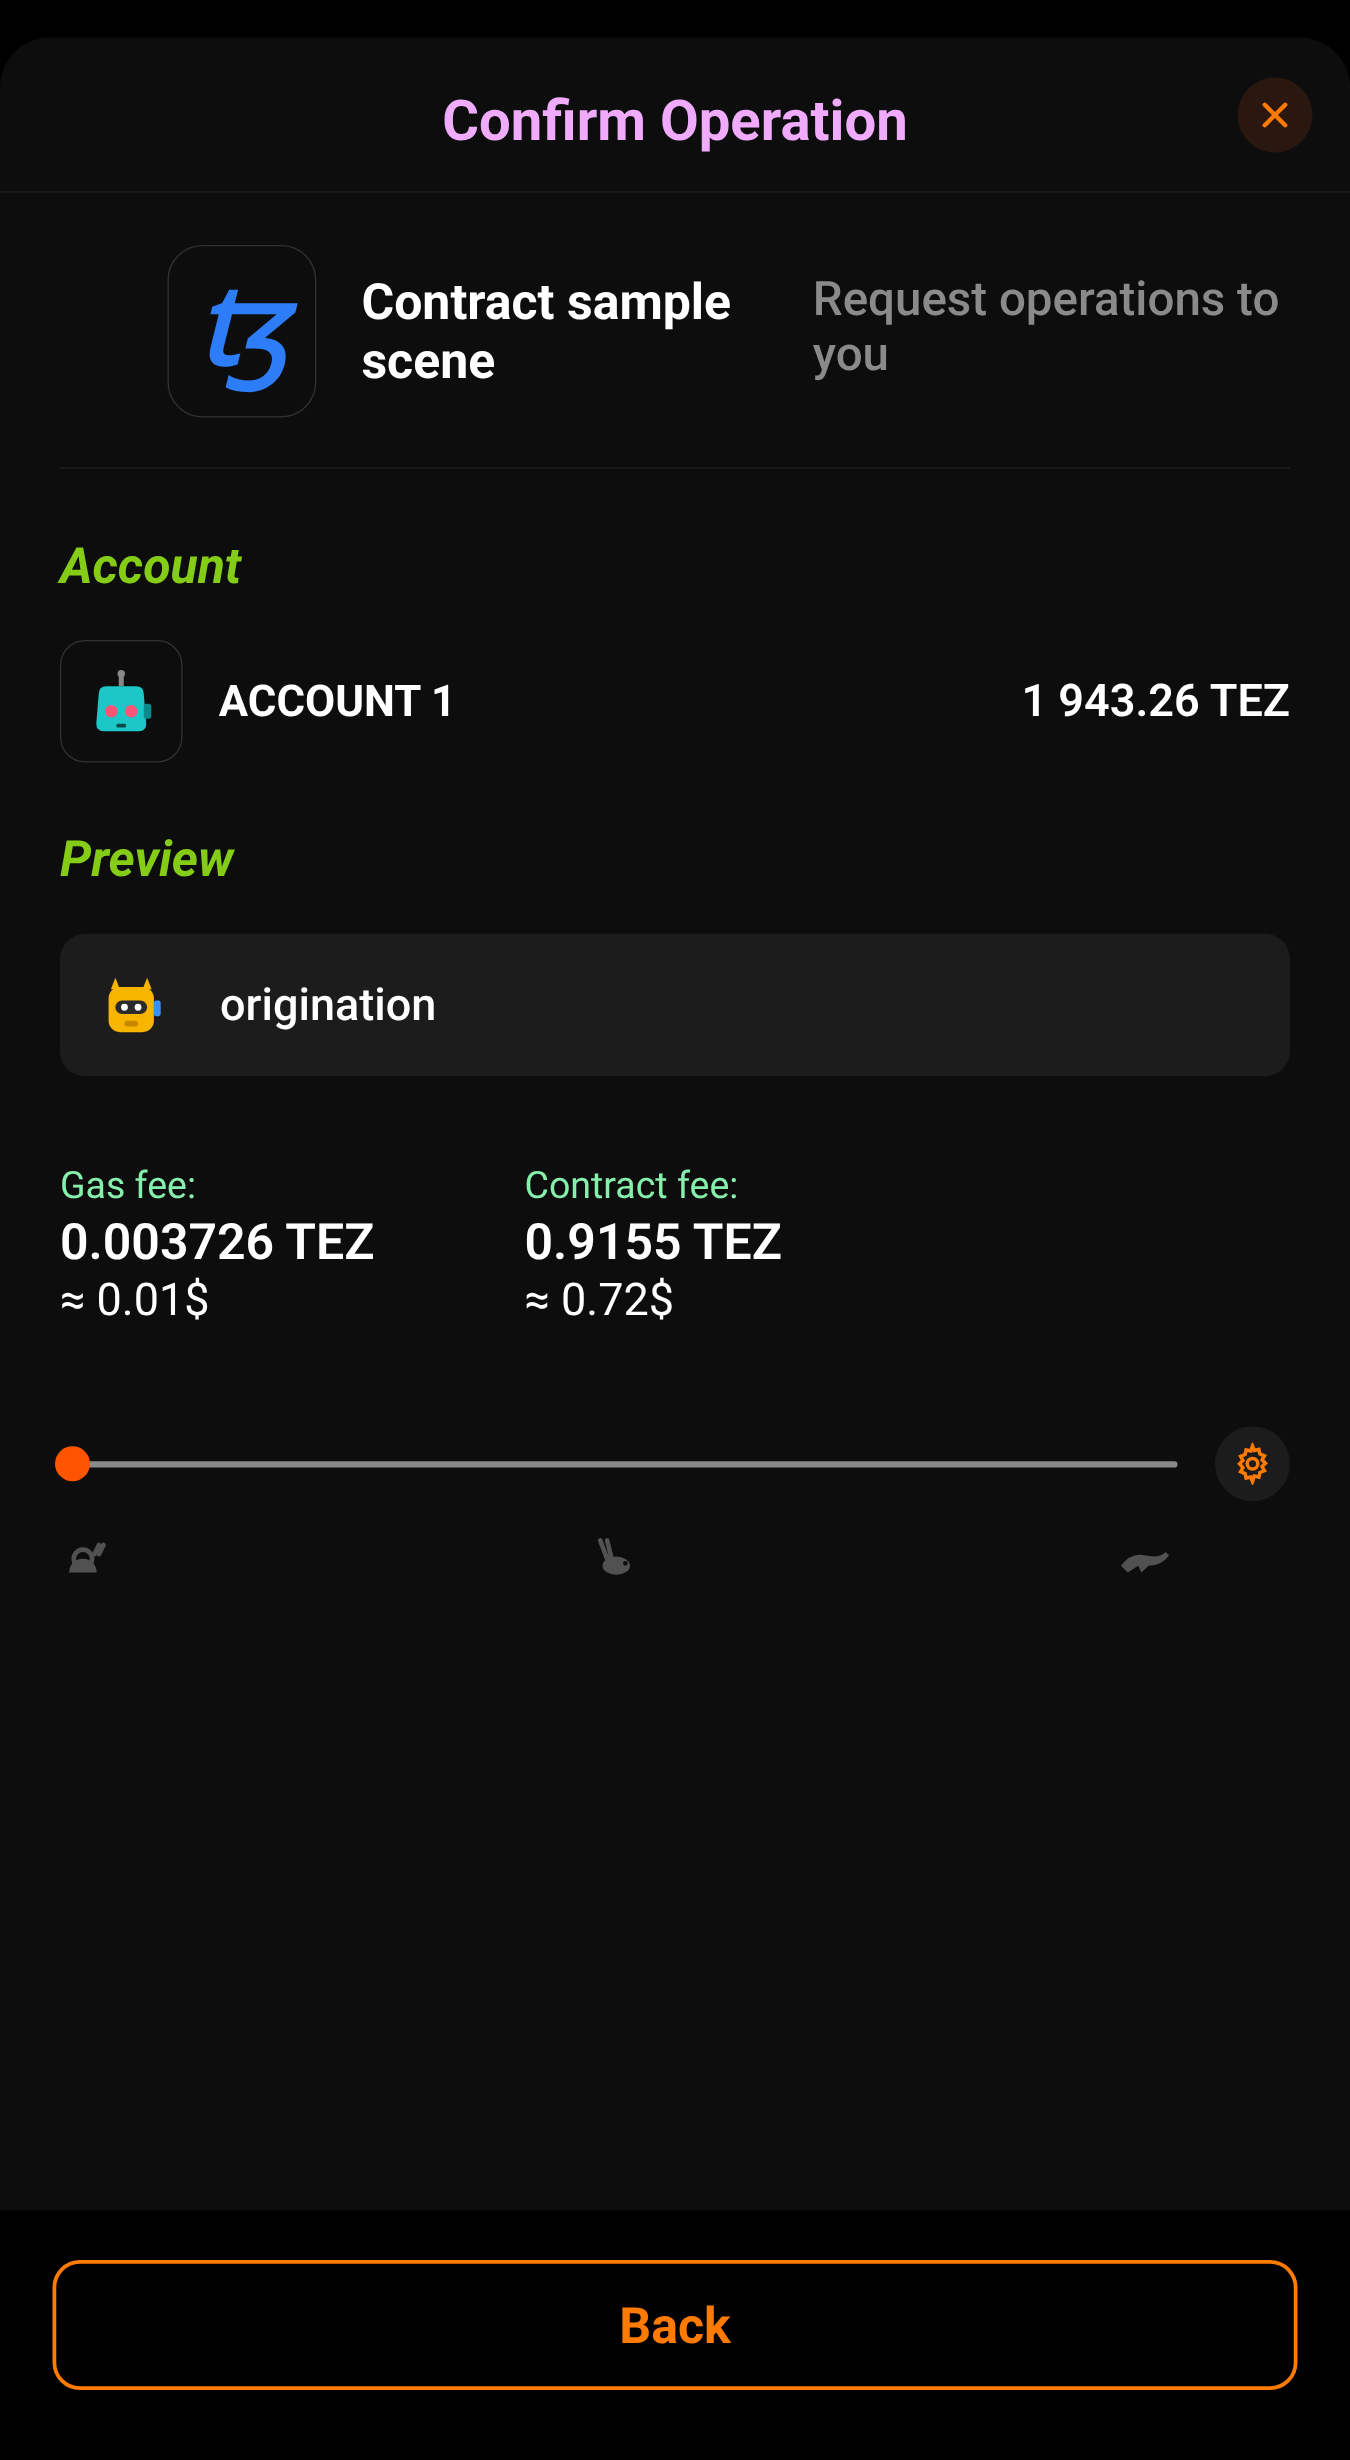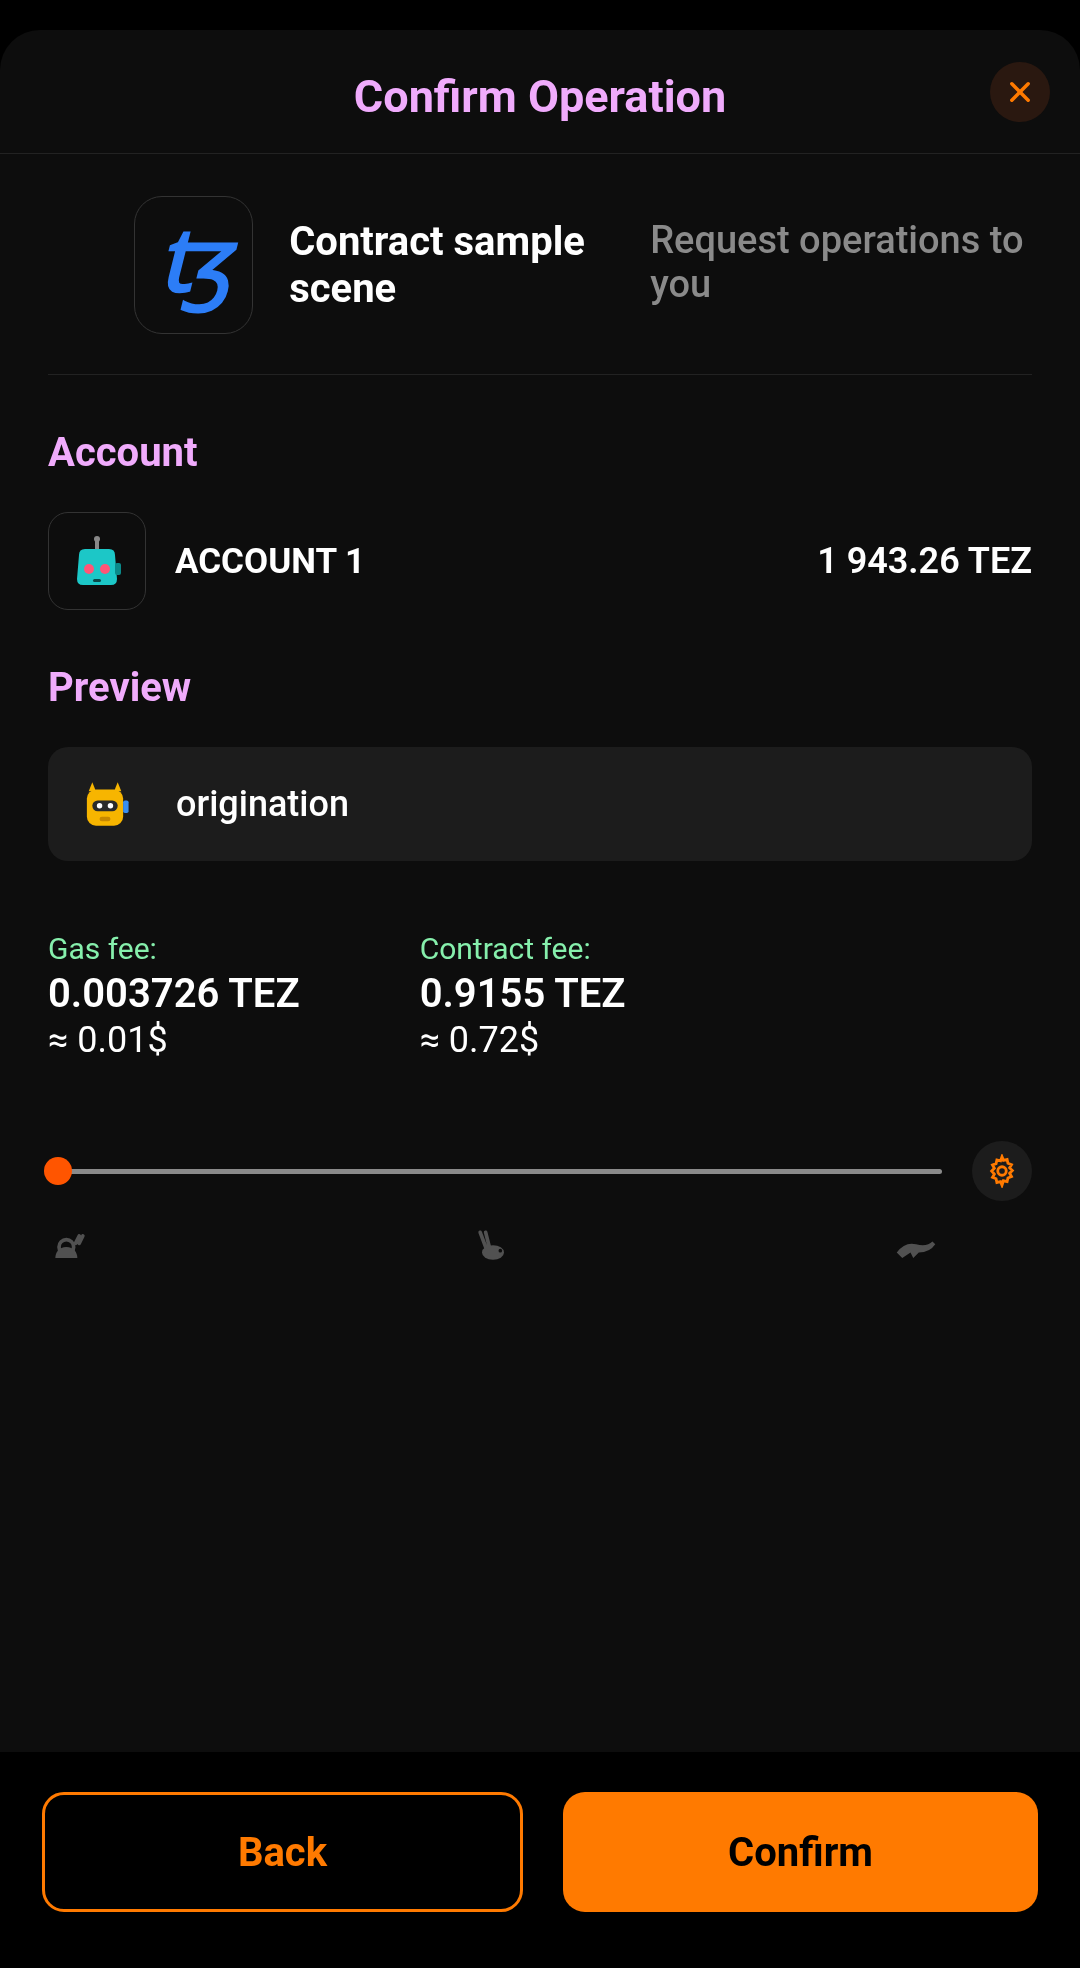--- a/index.html
+++ b/index.html
@@ -73,22 +73,23 @@
       justify-content: center;
       background: #0d0d0d;
     }
     .dapp-text { display: flex; flex-direction: row; gap: 6px; }
     .dapp-title { font-size: 40px; font-weight: 700; color: #fff; }
     .dapp-sub { font-size: 38px; font-weight: 500; color: #8a8a8a; }
 
     .section-title {
       font-size: 40px;
       font-weight: 700;
-      color: #f0abfc;
+      color: #84cc16;
       margin: 54px 0 36px 0;
+      font-style: italic;
     }
 
     .account-row {
       display: flex;
       align-items: center;
       gap: 29px;
     }
     .avatar-box {
       width: 98px;
       height: 98px;
@@ -187,21 +188,21 @@
     .speed-icons svg { width: 44px; height: 44px; opacity: 0.55; }
 
     .footer {
       background: #000;
       padding: 40px 42px 56px 42px;
       display: flex;
       gap: 40px;
     }
     .btn {
       flex: 1;
-      height: 120px;
+      height: 104px;
       border-radius: 22px;
       display: flex;
       align-items: center;
       justify-content: center;
       font-size: 40px;
       font-weight: 700;
       cursor: pointer;
     }
     .btn-back {
       background: #000;
@@ -319,16 +320,15 @@
       </svg>
       <svg viewBox="0 0 32 24" fill="#8a8a8a" width="54">
         <path d="M2 16 Q8 8 16 10 Q24 12 28 8 L30 10 Q26 16 18 16 L14 20 L12 16 L6 20 Z"></path>
       </svg>
     </div>
 
   </div>
 
   <div class="footer">
     <div class="btn btn-back">Back</div>
-    <div class="btn btn-confirm">Confirm</div>
   </div>
 
 </div>
 
 </body></html>

